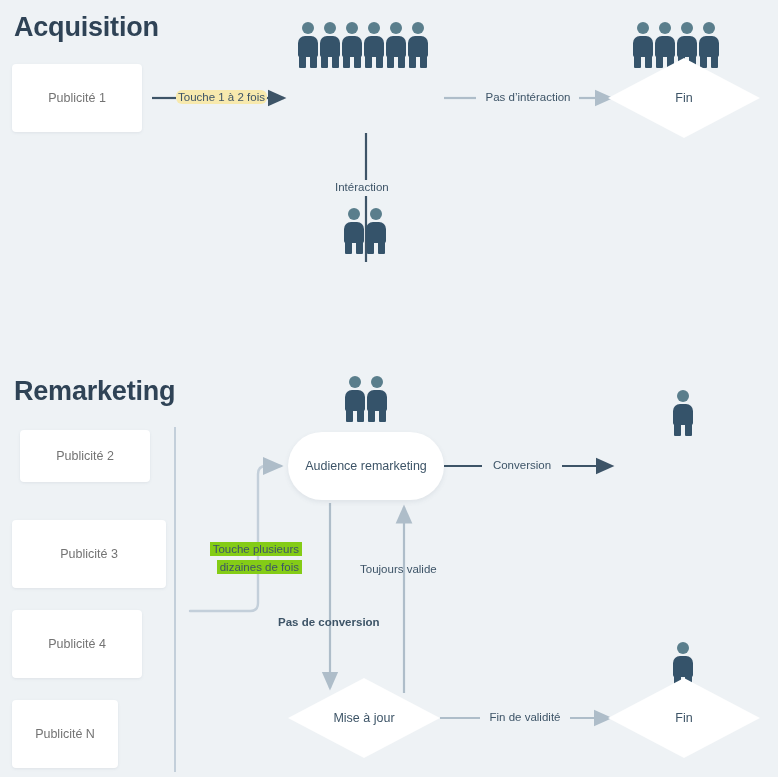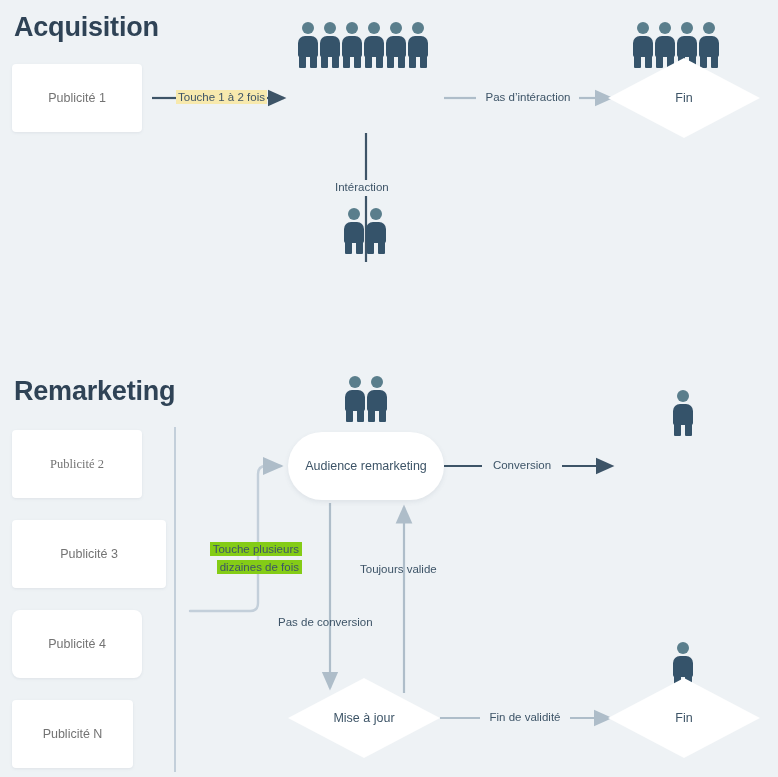--- a/index.html
+++ b/index.html
@@ -128,20 +128,21 @@
     position: absolute;
     font-size: 11.5px;
     color: #3d5467;
     white-space: nowrap;
     z-index: 5;
     text-align: center;
   }
   .edge-label.hl {
     background: #f7e9ad;
     padding: 1px 2px;
+    border-radius: 6px;
   }
   .edge-label.hl2 {
     white-space: normal;
     text-align: right;
     line-height: 1.55;
   }
   .edge-label.hl2 span {
     background: #84cc16;
     padding: 1px 3px;
     box-decoration-break: clone;
@@ -296,30 +297,30 @@
         <span class="head"></span>
         <span class="body"></span>
         <span class="legL"></span>
         <span class="legR"></span>
       </div>
   </div>
 
 
   <div class="vsep" style="left:174px; top:427px; width:2px; height:345px;"></div>
 
-  <div class="ad-box" style="left:12px; top:430px; width:130px; height:68px;font-family:Liberation Serif, serif;">
+  <div class="ad-box" style="left:20px; top:430px; width:130px; height:52px;">
     <span>Publicité 2</span>
   </div>
   <div class="ad-box" style="left:12px; top:520px; width:154px; height:68px;">
     <span>Publicité 3</span>
   </div>
-  <div class="ad-box" style="left:12px; top:610px; width:130px; height:68px;border-radius:8px;">
+  <div class="ad-box" style="left:12px; top:610px; width:130px; height:68px;">
     <span>Publicité 4</span>
   </div>
-  <div class="ad-box" style="left:12px; top:700px; width:121px; height:68px;">
+  <div class="ad-box" style="left:12px; top:700px; width:106px; height:68px;">
     <span>Publicité N</span>
   </div>
 
   <div class="edge-label hl2" style="left:190px; top:541px; width:112px;">
     <span>Touche plusieurs</span><br>
     <span>dizaines de fois</span>
   </div>
 
   <div class="people" style="left:344px; top:376px;">
     <div class="person">
@@ -345,21 +346,21 @@
   <div class="people" style="left:672px; top:390px;">
     <div class="person">
         <span class="head"></span>
         <span class="body"></span>
         <span class="legL"></span>
         <span class="legR"></span>
       </div>
   </div>
 
 
-  <div class="edge-label" style="left:278px; top:616px;">Pas de conversion</div>
+  <div class="edge-label" style="left:278px; top:616px;font-weight:bold;">Pas de conversion</div>
 
   <div class="edge-label" style="left:360px; top:563px;text-align:right;">Toujours valide</div>
 
   <div class="diamond-wrap" style="left:288px; top:678px; width:152px; height:80px;">
     <div class="diamond-shape"></div>
     <div class="diamond-label">Mise à jour</div>
   </div>
 
   <div class="edge-label" style="left:480px; top:711px; width:90px;">Fin de validité</div>
 

